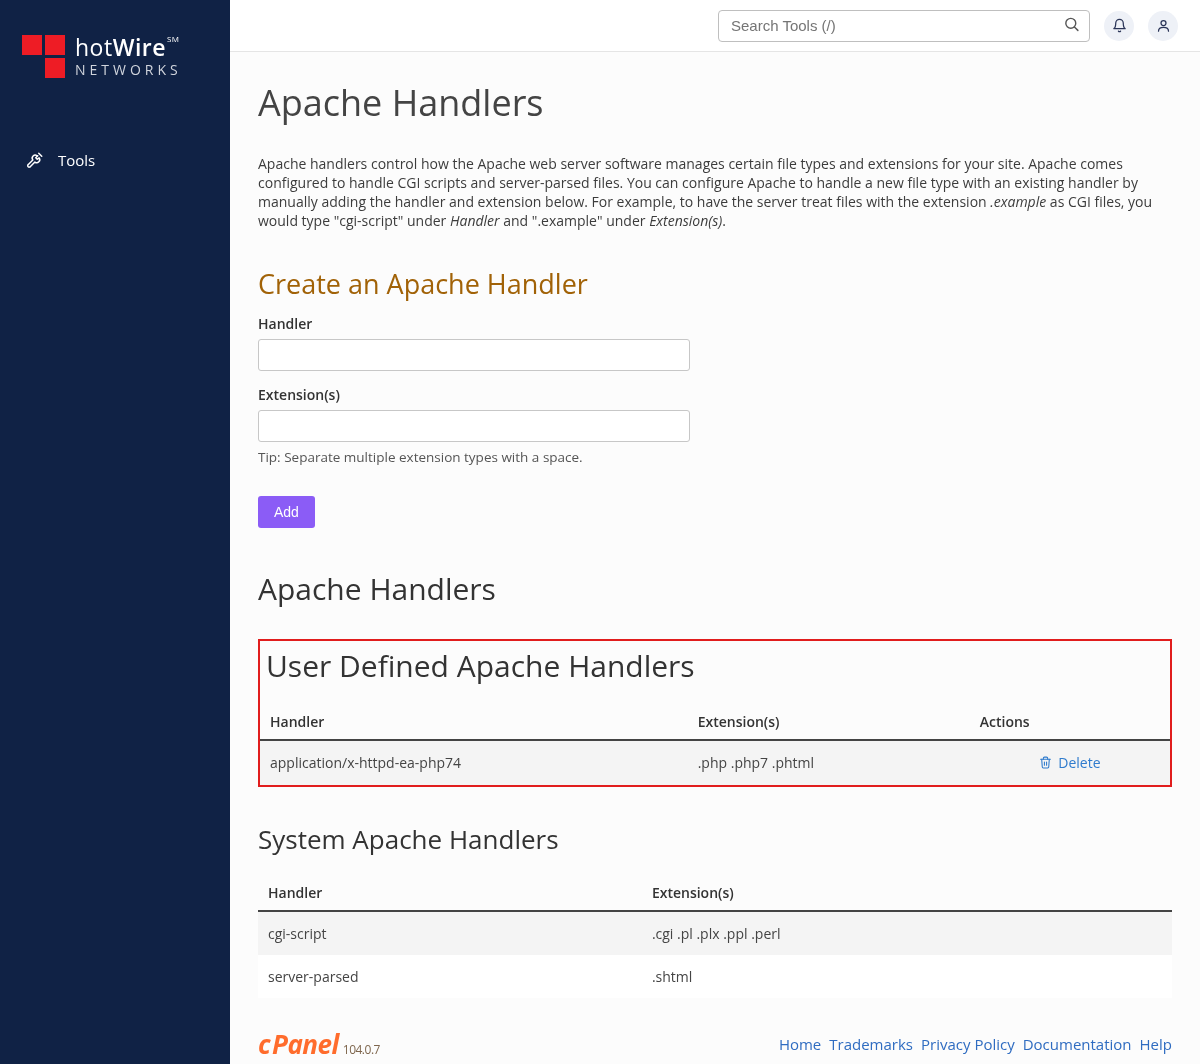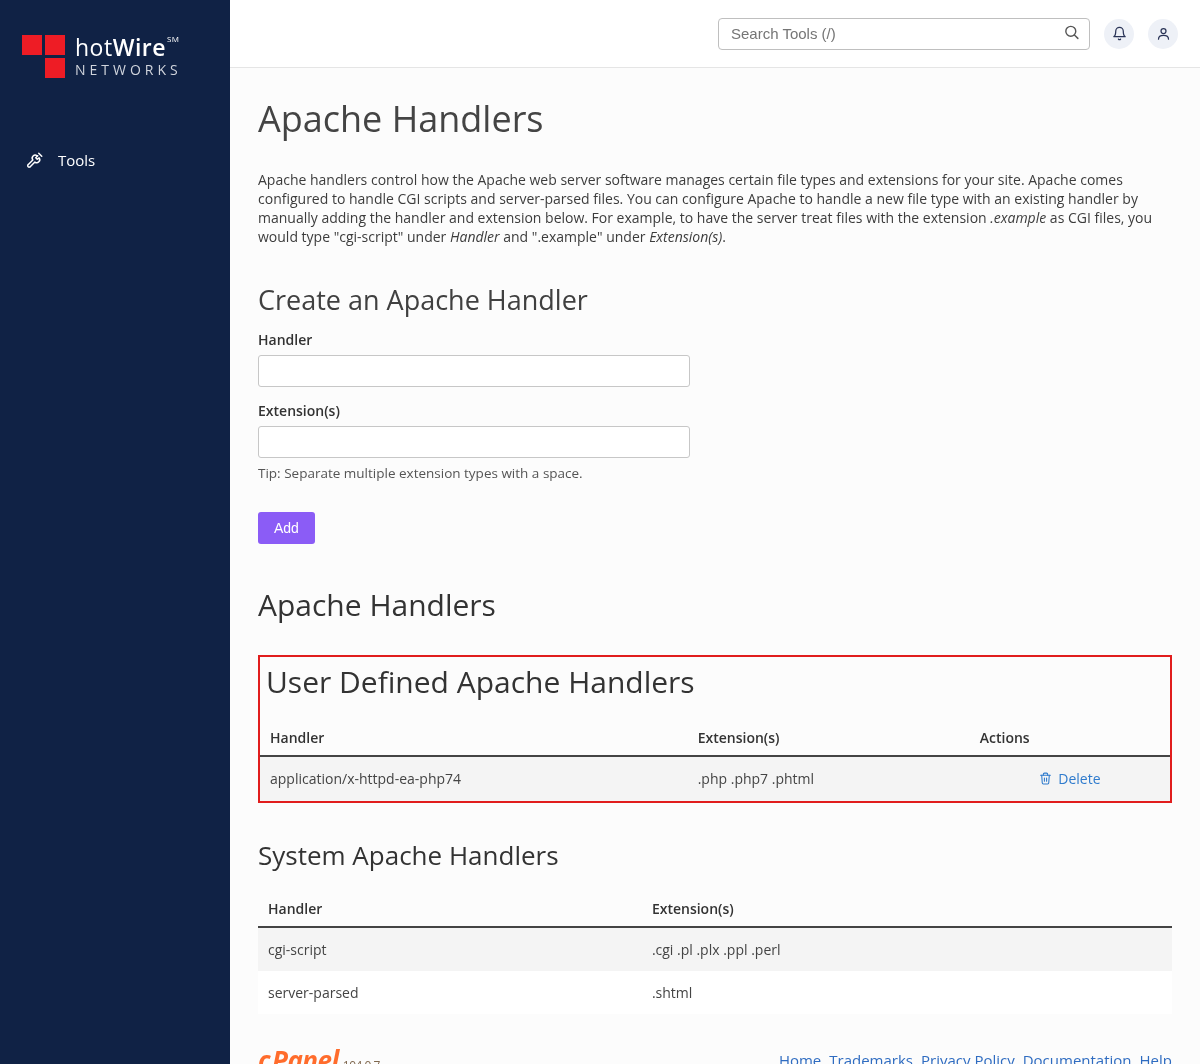--- a/index.html
+++ b/index.html
@@ -49,21 +49,21 @@
     margin-top: 30px;
   }
   .nav-item svg { margin-right: 14px; }
   .main {
     flex: 1;
     display: flex;
     flex-direction: column;
     min-height: 100%;
   }
   .topbar {
-    height: 68px;
+    height: 52px;
     border-bottom: 1px solid #e5e5e5;
     display: flex;
     align-items: center;
     justify-content: flex-end;
     padding: 0 22px;
     gap: 14px;
   }
   .search-wrap {
     position: relative;
     width: 372px;
@@ -107,21 +107,21 @@
   .intro {
     font-size: 14px;
     line-height: 1.35;
     color: #3c3c3c;
     margin-bottom: 34px;
   }
   .intro em { font-style: italic; }
   h2.section {
     font-size: 27px;
     font-weight: 400;
-    color: #404040;
+    color: #a16207;
     margin-bottom: 12px;
   }
   .form-group { margin-bottom: 14px; }
   .form-label {
     display: block;
     font-weight: 600;
     font-size: 14px;
     margin-bottom: 6px;
     color: #333;
   }

